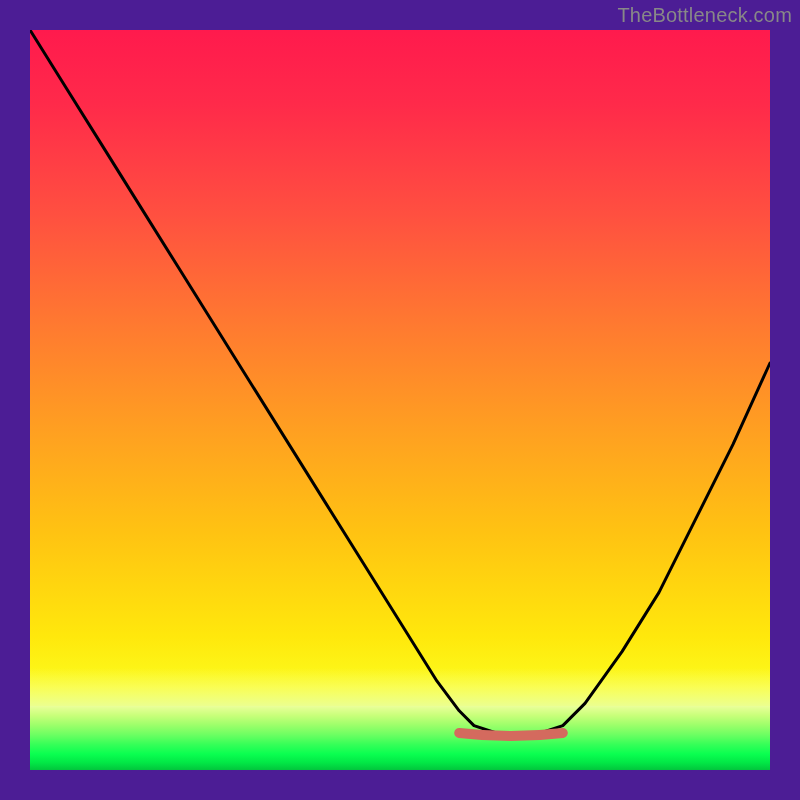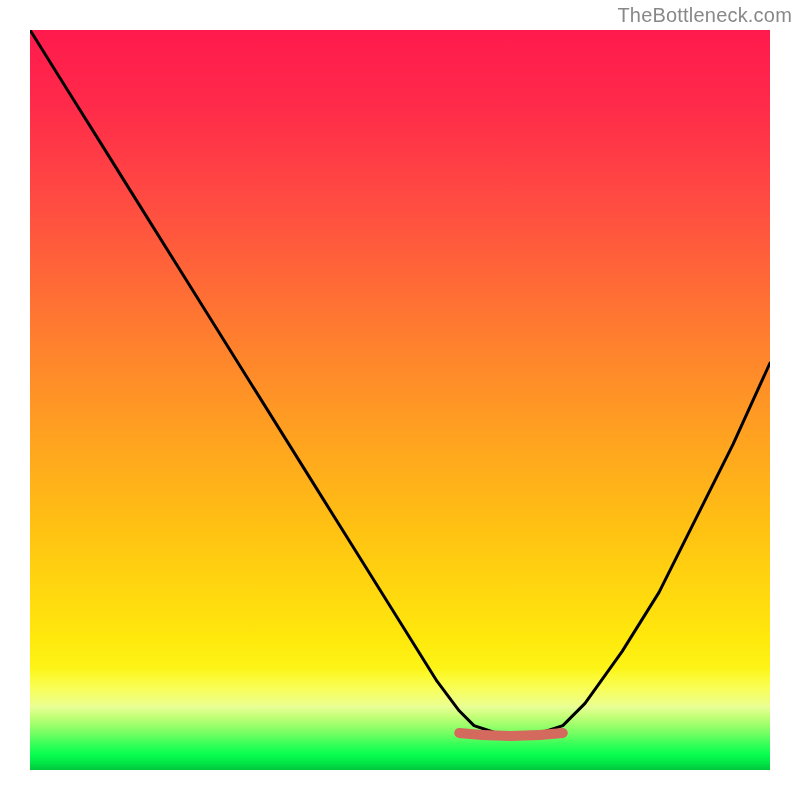--- a/index.html
+++ b/index.html
@@ -10,21 +10,21 @@
     background: #000;
     font-family: Arial, Helvetica, sans-serif;
     overflow: hidden;
   }
   .frame {
     position: absolute;
     left: 0;
     top: 0;
     width: 800px;
     height: 800px;
-    background: #ffffff;
+    background: #4c1d95;
   }
   .plot {
     position: absolute;
     left: 30px;
     top: 30px;
     width: 740px;
     height: 740px;
     
     background: linear-gradient(
       to bottom,

